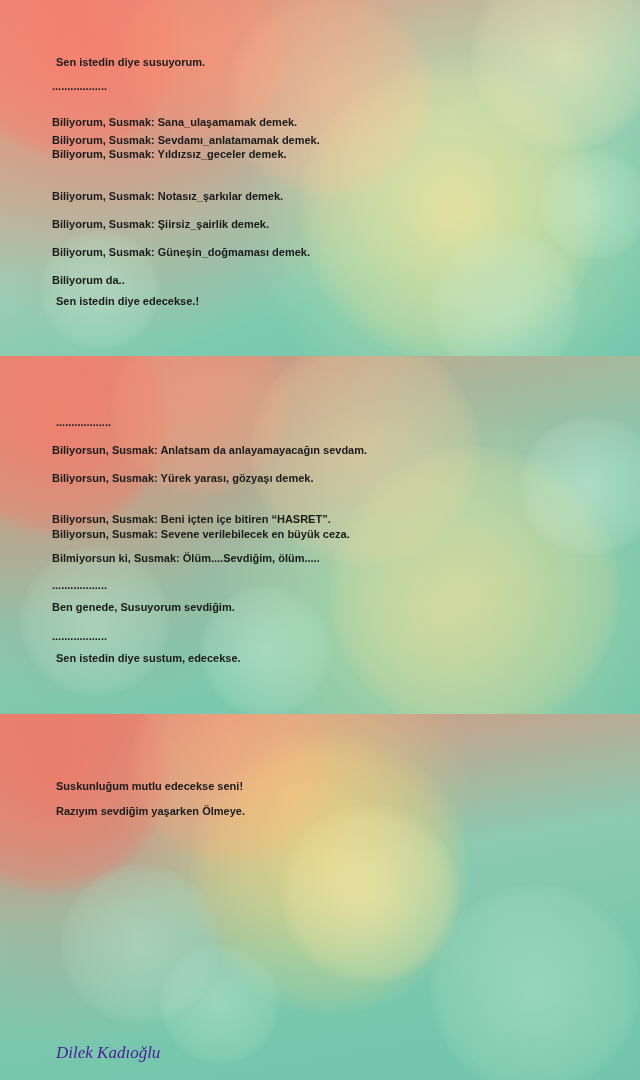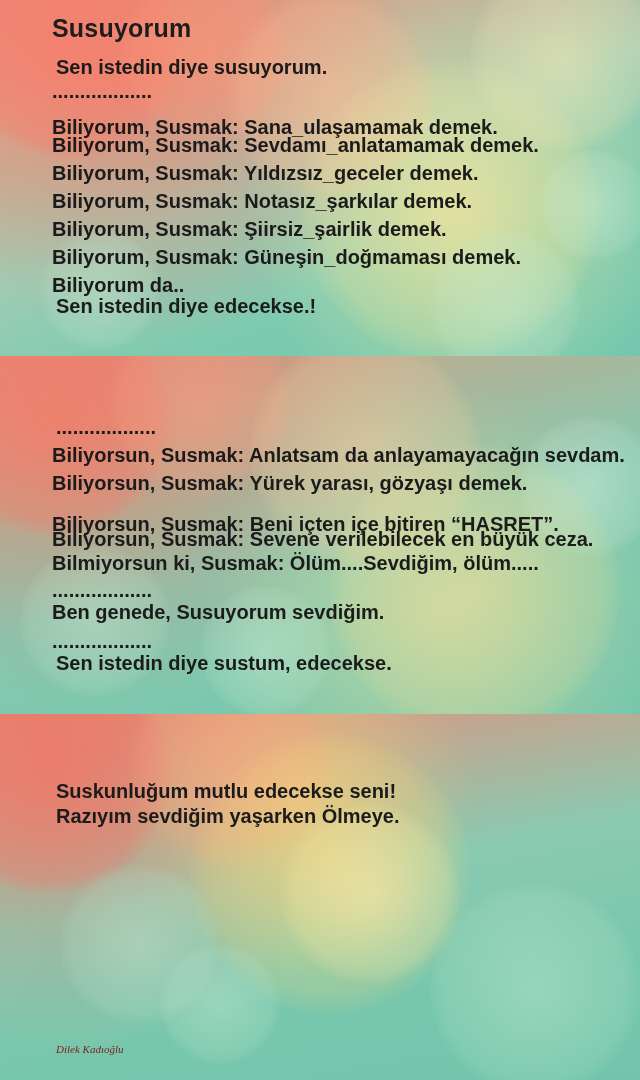--- a/index.html
+++ b/index.html
@@ -77,35 +77,35 @@
     top: 14px;
     font-size: 25px;
     font-weight: bold;
     color: #1d1d1d;
     letter-spacing: 0.2px;
   }
 
   .line {
     position: absolute;
     left: 52px;
-    font-size: 20px;
+    font-size: 11px;
     font-weight: bold;
     color: #1b1b1b;
     white-space: pre;
     line-height: 1.1;
   }
   .line.indent { left: 56px; }
 
   .author {
     position: absolute;
     left: 56px;
     top: 1043px;
-    font-size: 11px;
+    font-size: 17px;
     font-style: italic;
-    color: #7f1d1d;
+    color: #4c1d95;
     font-family: "Liberation Serif", serif;
   }
 </style>
 </head>
 <body>
 
 <div class="poem-page">
 
   <div class="bg-section sec1">
     <div class="bg-base"></div>
@@ -135,27 +135,26 @@
     <div class="bokeh" style="left:-70px; top:-60px; width:240px; height:240px; background:radial-gradient(circle, rgba(240,120,104,0.75) 0%, rgba(240,120,104,0.35) 62%, rgba(240,120,104,0) 73%);"></div>
     <div class="bokeh" style="left:130px; top:-50px; width:200px; height:200px; background:radial-gradient(circle, rgba(250,165,130,0.5) 0%, rgba(250,165,130,0.2) 62%, rgba(250,165,130,0) 73%);"></div>
     <div class="bokeh" style="left:190px; top:20px; width:280px; height:280px; background:radial-gradient(circle, rgba(255,214,120,0.5) 0%, rgba(255,214,120,0.2) 60%, rgba(255,214,120,0) 73%);"></div>
     <div class="bokeh" style="left:280px; top:90px; width:180px; height:180px; background:radial-gradient(circle, rgba(255,236,170,0.55) 0%, rgba(255,236,170,0.22) 60%, rgba(255,236,170,0) 73%);"></div>
     <div class="bokeh" style="left:60px; top:150px; width:160px; height:160px; background:radial-gradient(circle, rgba(190,232,206,0.45) 0%, rgba(190,232,206,0.18) 62%, rgba(190,232,206,0) 74%);"></div>
     <div class="bokeh" style="left:430px; top:170px; width:210px; height:210px; background:radial-gradient(circle, rgba(200,236,212,0.4) 0%, rgba(200,236,212,0.16) 62%, rgba(200,236,212,0) 74%);"></div>
     <div class="bokeh" style="left:160px; top:230px; width:120px; height:120px; background:radial-gradient(circle, rgba(210,240,216,0.35) 0%, rgba(210,240,216,0.14) 62%, rgba(210,240,216,0) 74%);"></div>
   </div>
 
   <div class="content">
-    <div class="title">Susuyorum</div>
     <div id="lines-host">
         <div class="line indent" style="top: 56px;">Sen istedin diye susuyorum.</div>
         <div class="line" style="top: 80px;">..................</div>
         <div class="line" style="top: 116px;">Biliyorum, Susmak: Sana_ulaşamamak demek.</div>
         <div class="line" style="top: 134px;">Biliyorum, Susmak: Sevdamı_anlatamamak demek.</div>
-        <div class="line" style="top: 162px;">Biliyorum, Susmak: Yıldızsız_geceler demek.</div>
+        <div class="line" style="top: 148px;">Biliyorum, Susmak: Yıldızsız_geceler demek.</div>
         <div class="line" style="top: 190px;">Biliyorum, Susmak: Notasız_şarkılar demek.</div>
         <div class="line" style="top: 218px;">Biliyorum, Susmak: Şiirsiz_şairlik demek.</div>
         <div class="line" style="top: 246px;">Biliyorum, Susmak: Güneşin_doğmaması demek.</div>
         <div class="line" style="top: 274px; text-align: right;">Biliyorum da..</div>
         <div class="line indent" style="top: 295px;">Sen istedin diye edecekse.!</div>
         <div class="line indent" style="top: 416px;">..................</div>
         <div class="line" style="top: 444px;">Biliyorsun, Susmak: Anlatsam da anlayamayacağın sevdam.</div>
         <div class="line" style="top: 472px;">Biliyorsun, Susmak: Yürek yarası, gözyaşı demek.</div>
         <div class="line" style="top: 513px;">Biliyorsun, Susmak: Beni içten içe bitiren “HASRET”.</div>
         <div class="line" style="top: 528px;">Biliyorsun, Susmak: Sevene verilebilecek en büyük ceza.</div>

